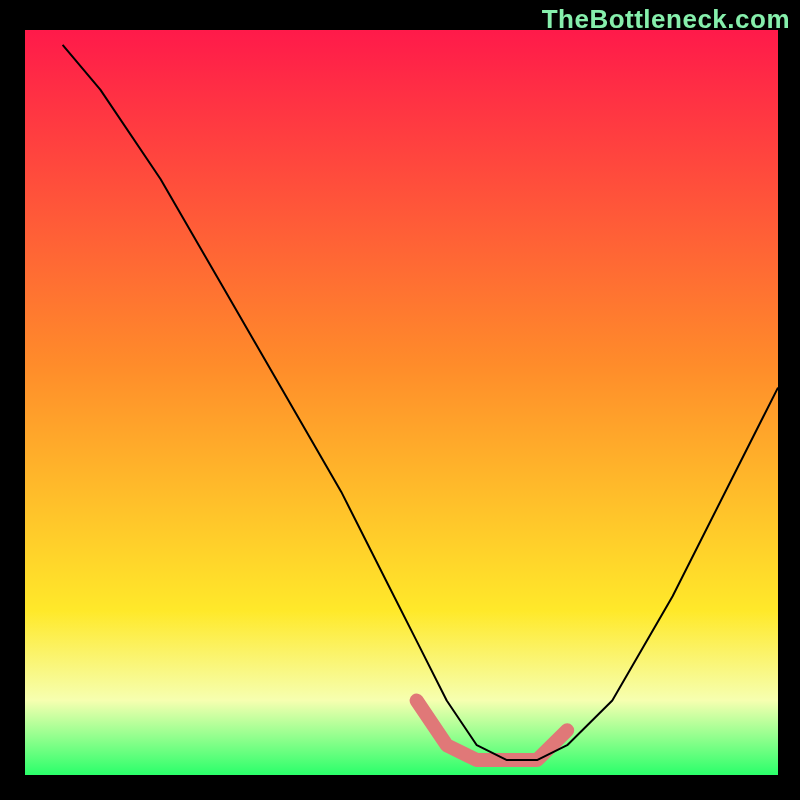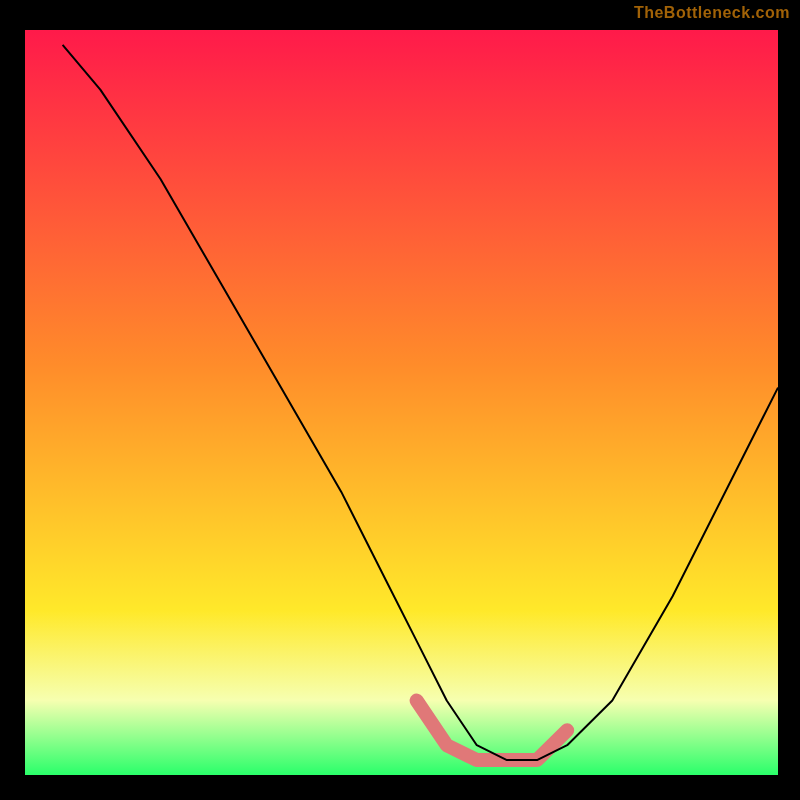--- a/index.html
+++ b/index.html
@@ -13,22 +13,22 @@
   }
   .stage {
     position: relative;
     width: 800px;
     height: 800px;
   }
   .watermark {
     position: absolute;
     top: 4px;
     right: 10px;
-    color: #a16207;
-    font-size: 16px;
+    color: #86efac;
+    font-size: 26px;
     font-weight: 600;
     letter-spacing: 0.5px;
     z-index: 20;
   }
   svg.plot {
     position: absolute;
     top: 0;
     left: 0;
   }
 </style>

